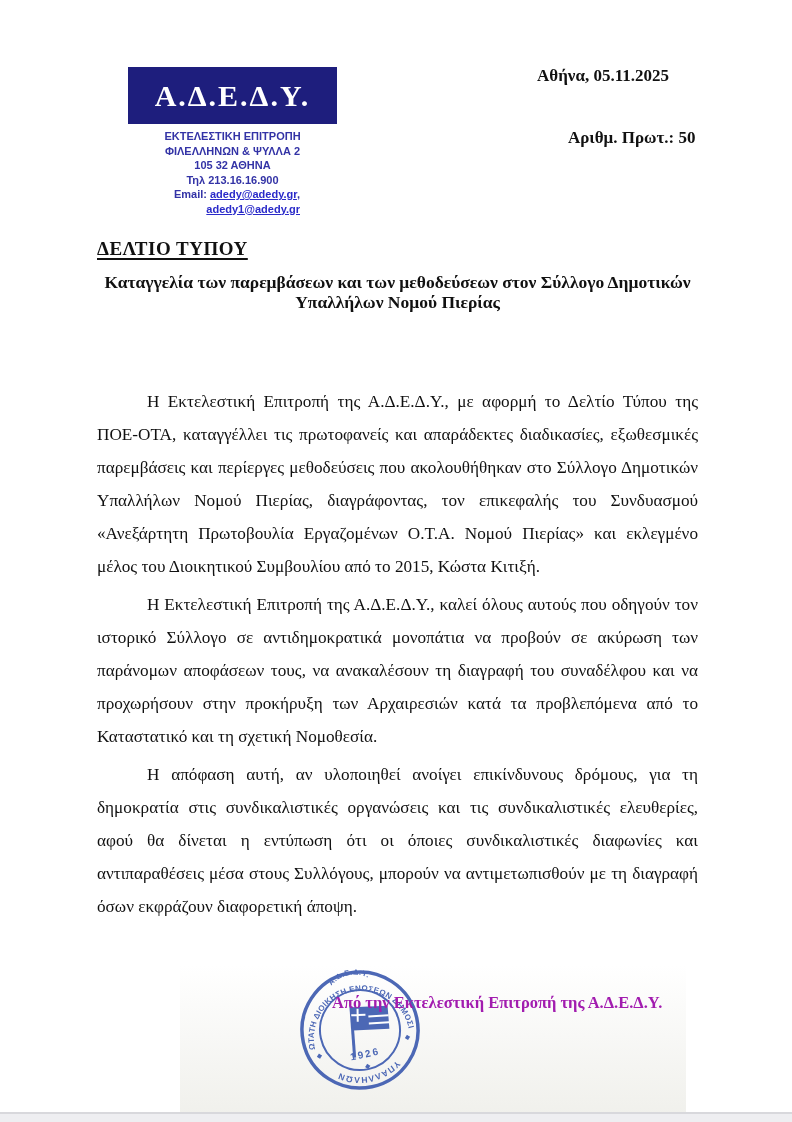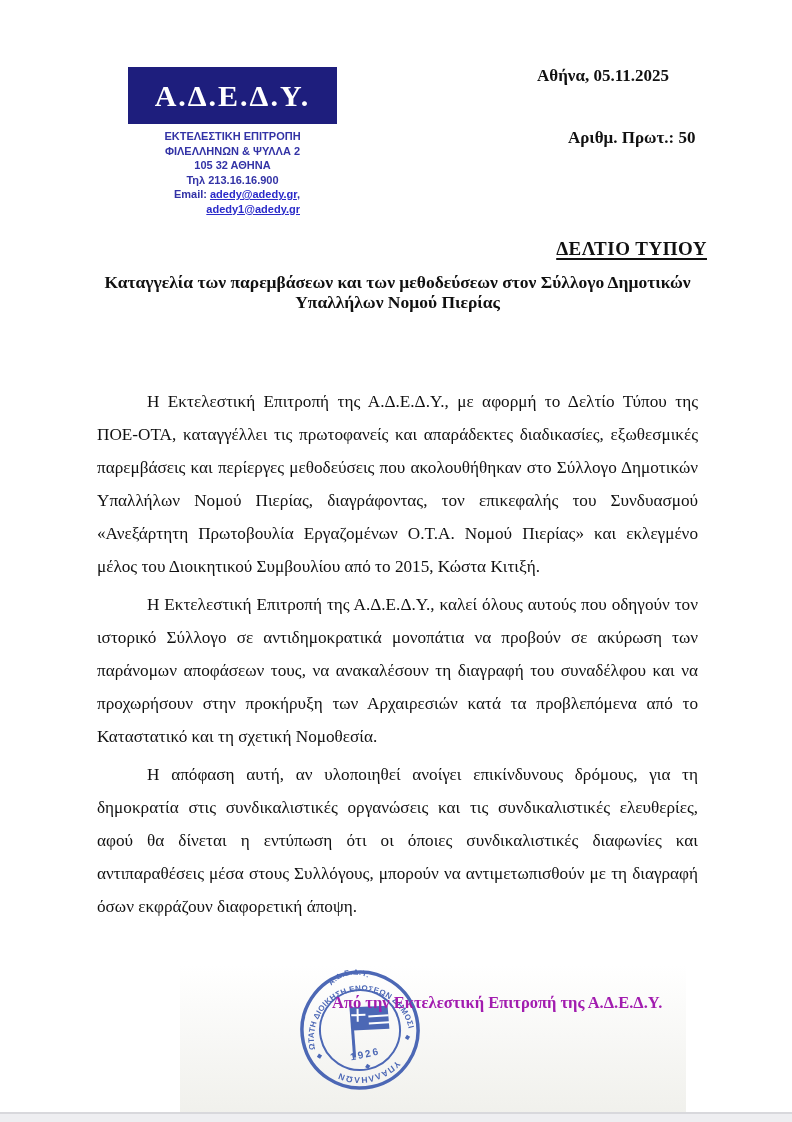--- a/index.html
+++ b/index.html
@@ -30,21 +30,21 @@
     color: #3333a6; text-align: center;
   }
   .contact-block .email-row { text-align: right; padding-right: 47px; }
   .contact-block a { color: #2a2ac9; text-decoration: underline; }
 
   .meta-date  { left: 537px; top: 66px;  font-weight: bold; font-size: 17px; }
   .meta-proto { left: 541px; top: 128px; font-weight: bold; font-size: 17px; margin-left: 27px; }
 
   
   .doc-title {
-    left: 106px; top: 238px; width: 601px; text-align: right;
+    left: 97px; top: 238px; width: 601px; text-align: left;
     font-weight: bold; font-size: 19px; letter-spacing: 0.5px;
   }
   .doc-title span { text-decoration: underline; text-underline-offset: 3px; text-decoration-thickness: 2px; }
   .doc-subtitle {
     left: 97px; top: 272px; width: 601px; text-align: center;
     font-weight: bold; font-size: 17.5px; line-height: 20px;
   }
 
   
   .doc-body {

